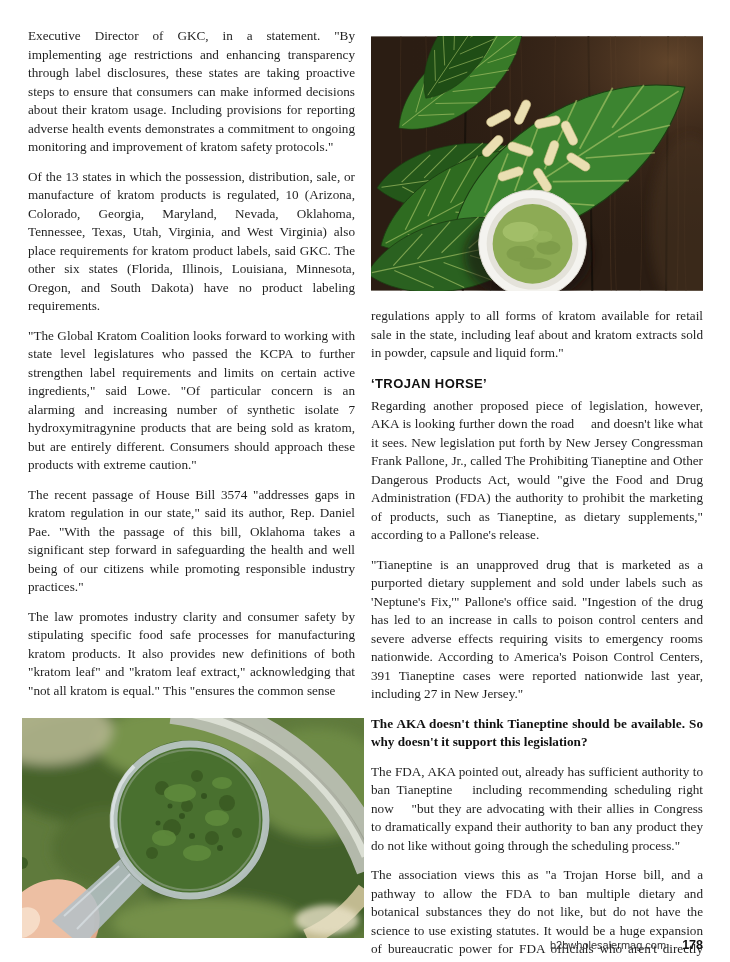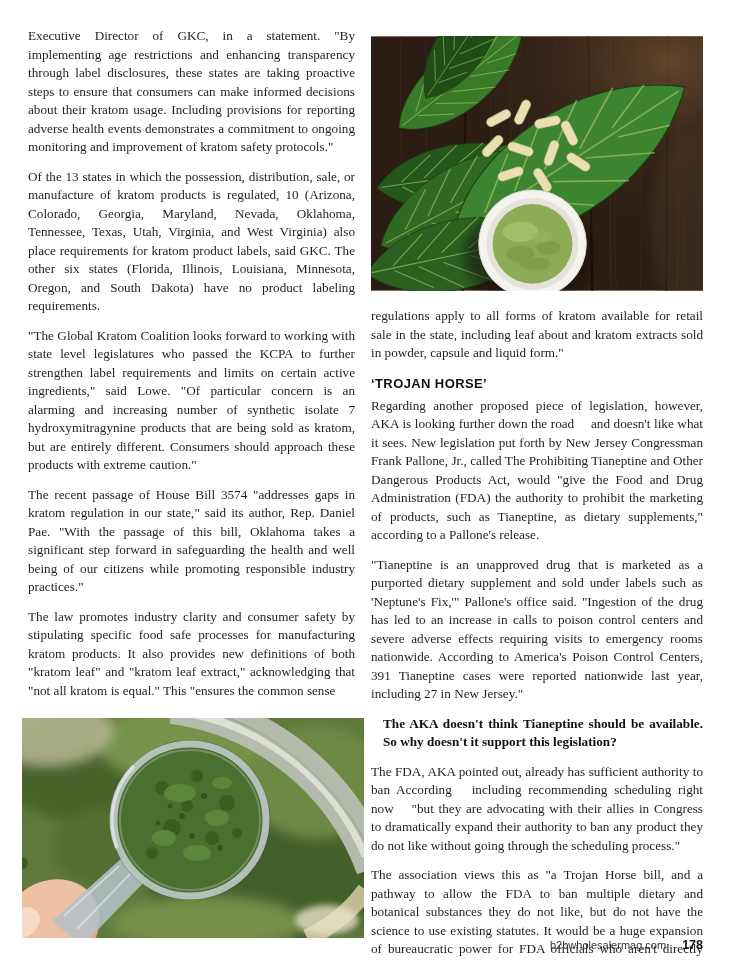--- a/index.html
+++ b/index.html
@@ -9,21 +9,21 @@
     font-family:"Liberation Serif", serif;color:#1f1f1f;
   }
   .col{position:absolute;}
   .col-left{left:28px;top:27px;width:327px;}
   .col-right{left:371px;top:36px;width:332px;}
   .para{
     font-size:13.2px;line-height:18.5px;text-align:justify;
     margin:0 0 11px 0;color:#1f1f1f;
   }
   .para:last-child{margin-bottom:0;}
-  .para.bold{font-weight:bold;color:#111;margin-left:12px;}
+  .para.bold{font-weight:bold;color:#111;}
   .section-heading{
     font-family:"Liberation Sans", sans-serif;font-weight:700;
     font-size:13px;letter-spacing:.4px;color:#111;
     margin:13px 0 6px 0;
   }
   .photo{display:block;line-height:0;}
   .photo-top{width:332px;height:255px;}
   .photo-bottom{position:absolute;left:22px;top:718px;width:342px;height:220px;}
   .photo svg{display:block;}
   .cont-para{margin-top:16px;}
@@ -141,21 +141,21 @@
       </svg>
     </div>
 
     <p class="para cont-para">regulations apply to all forms of kratom available for retail sale in the state, including leaf about and kratom extracts sold in powder, capsule and liquid form."</p>
 
     <h3 class="section-heading">‘TROJAN HORSE’</h3>
 
     <p class="para">Regarding another proposed piece of legislation, however, AKA is looking further down the road  and doesn't like what it sees. New legislation put forth by New Jersey Congressman Frank Pallone, Jr., called The Prohibiting Tianeptine and Other Dangerous Products Act, would "give the Food and Drug Administration (FDA) the authority to prohibit the marketing of products, such as Tianeptine, as dietary supplements," according to a Pallone's release.</p>
     <p class="para">"Tianeptine is an unapproved drug that is marketed as a purported dietary supplement and sold under labels such as 'Neptune's Fix,'" Pallone's office said. "Ingestion of the drug has led to an increase in calls to poison control centers and severe adverse effects requiring visits to emergency rooms nationwide. According to America's Poison Control Centers, 391 Tianeptine cases were reported nationwide last year, including 27 in New Jersey."</p>
     <p class="para bold">The AKA doesn't think Tianeptine should be available. So why doesn't it support this legislation?</p>
-    <p class="para">The FDA, AKA pointed out, already has sufficient authority to ban According  including recommending scheduling right now  "but they are advocating with their allies in Congress to dramatically expand their authority to ban any product they do not like without going through the scheduling process."</p>
+    <p class="para">The FDA, AKA pointed out, already has sufficient authority to ban Tianeptine  including recommending scheduling right now  "but they are advocating with their allies in Congress to dramatically expand their authority to ban any product they do not like without going through the scheduling process."</p>
     <p class="para">The association views this as "a Trojan Horse bill, and a pathway to allow the FDA to ban multiple dietary and botanical substances they do not like, but do not have the science to use existing statutes. It would be a huge expansion of bureaucratic power for FDA officials who aren't directly accountable to the public."</p>
   </div>
 
   <div class="photo photo-bottom" role="img" aria-label="Measuring scoop filled with green kratom powder held over a pan of powder">
     <svg width="342" height="220" viewBox="0 0 342 220" xmlns="http://www.w3.org/2000/svg">
       <defs>
         <filter id="blur6" x="-40%" y="-40%" width="180%" height="180%">
           <feGaussianBlur stdDeviation="6"></feGaussianBlur>
         </filter>
         <filter id="blur3" x="-40%" y="-40%" width="180%" height="180%">

